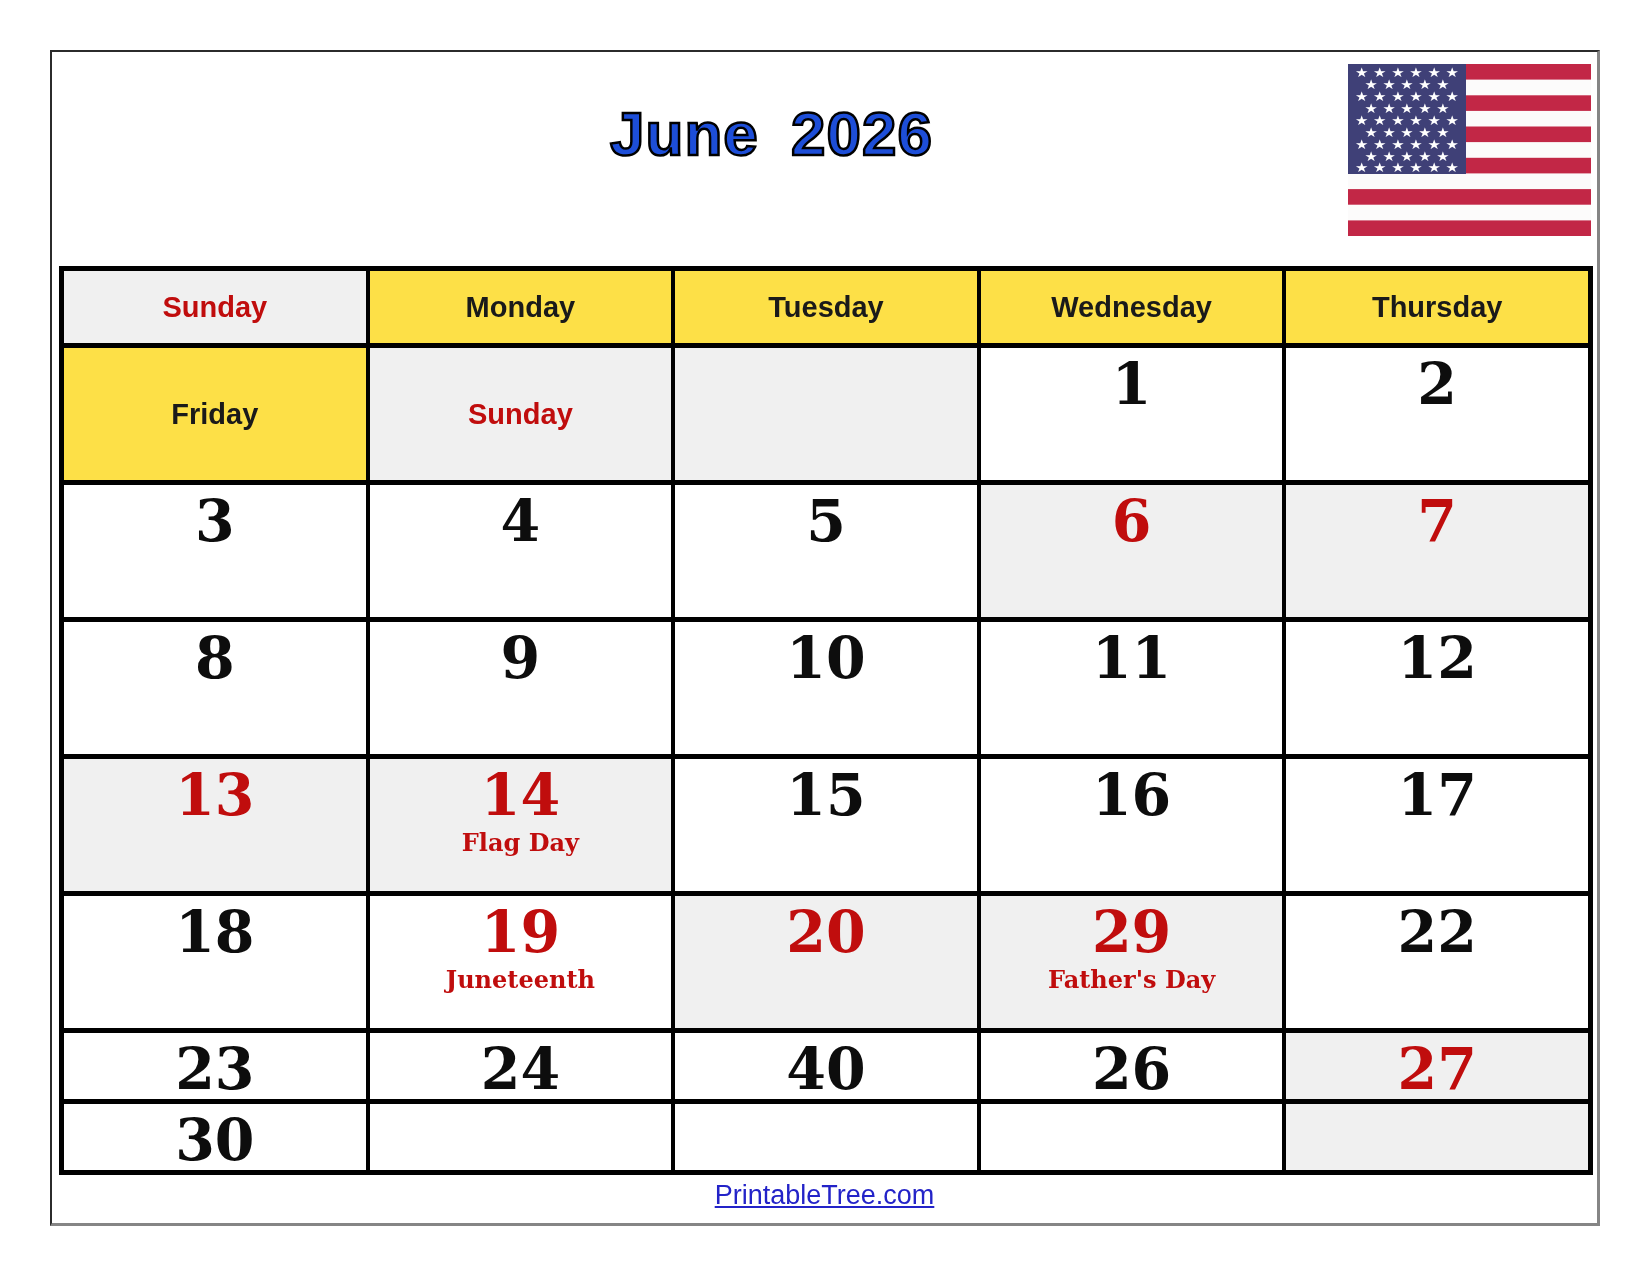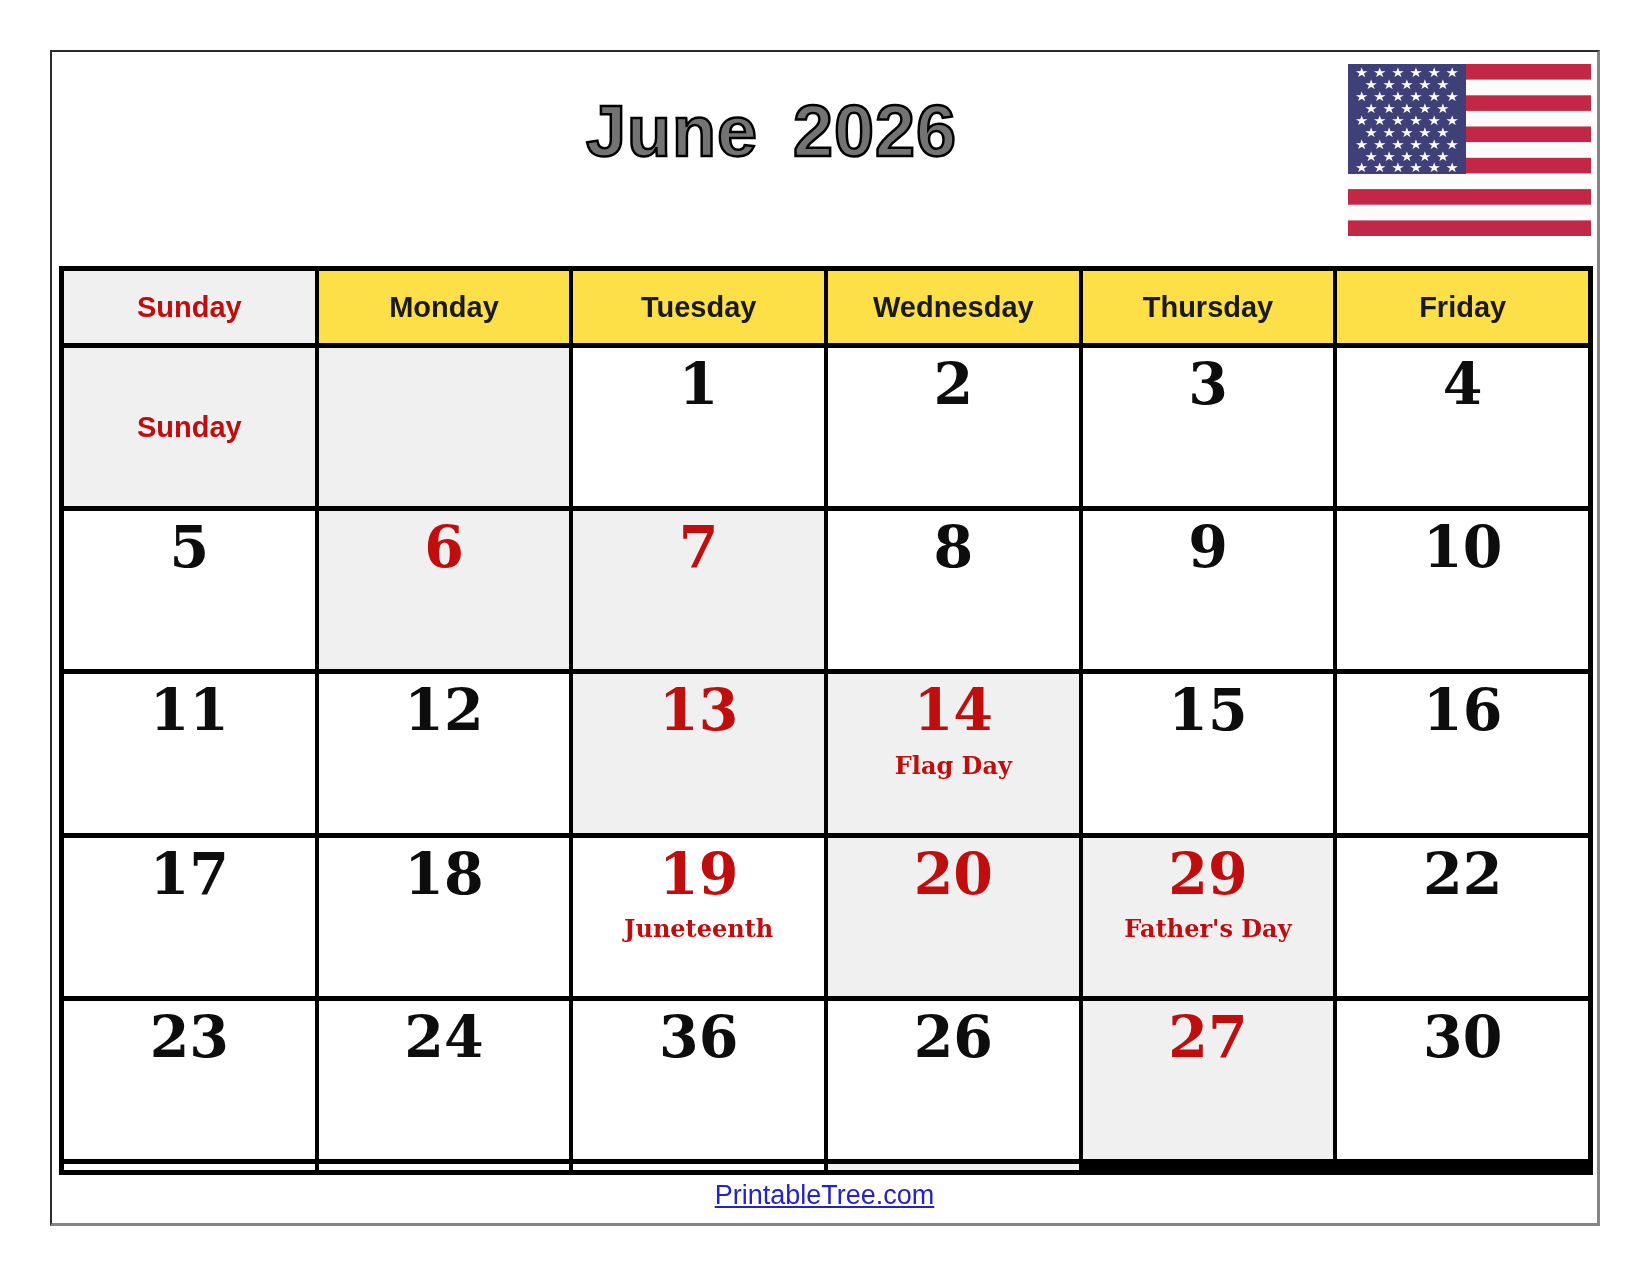--- a/index.html
+++ b/index.html
@@ -8,56 +8,56 @@
   .paper{
     position:absolute;left:50px;top:50px;width:1550px;height:1176px;
     box-sizing:border-box;background:#ffffff;
     border:2px solid #2b2b2b;
     border-right:3px solid #858585;
     border-bottom:3px solid #858585;
   }
 
   .title-row{position:absolute;top:34px;left:0;right:0;text-align:center;padding-right:106px;}
   .page-title{
-    margin:4px;font-family:"Liberation Sans",sans-serif;font-weight:bold;
-    font-size:72px;line-height:1.15;color:#737373;
+    margin:12px;font-family:"Liberation Sans",sans-serif;font-weight:bold;
+    font-size:62px;line-height:1.15;color:#1d4ed8;
     letter-spacing:1px;word-spacing:14px;
     -webkit-text-stroke:2.5px #000;
   }
 
   .flag{position:absolute;top:12px;right:6px;width:243px;height:172px;}
   .flag .stars{fill:#ffffff;font-family:"DejaVu Sans",sans-serif;font-size:13px;}
 
   .grid{
     position:absolute;top:214px;left:7px;width:1534px;height:909px;
     box-sizing:border-box;background:#000;
     border:5px solid #000;
     display:grid;
-    grid-template-columns:repeat(6,1fr);
+    grid-template-columns:repeat(5,1fr);
     grid-template-rows:72px repeat(5,1fr);
     column-gap:4px;row-gap:5px;
   }
   .hcell{
     background:#fde047;display:flex;align-items:center;justify-content:center;
     font-weight:bold;font-size:29px;color:#1a1a1a;
   }
   .cell{
     background:#fff;display:flex;flex-direction:column;align-items:center;
     padding-top:6px;box-sizing:border-box;
   }
   .weekend{background:var(--weekend-bg,#f0f0f0);}
   .hcell.weekend{color:var(--red,#c00d0d);}
   .num{
     font-family:"DejaVu Serif",serif;font-weight:bold;
     font-size:57px;line-height:1.05;color:#0d0d0d;
   }
   .num.red{color:var(--red,#c00d0d);}
   .holiday{
     font-family:"DejaVu Serif",serif;font-weight:bold;
-    font-size:24px;line-height:1.2;color:var(--red,#c00d0d);margin-top:12px;
+    font-size:24px;line-height:1.2;color:var(--red,#c00d0d);margin-top:4px;
   }
 
   .footer{position:absolute;top:1128px;left:0;right:0;text-align:center;}
   .footer-link{
     font-family:Liberation Sans, sans-serif;font-size:27px;
     color:var(--link,#2323c8);text-decoration:underline;cursor:pointer;
   }
 </style>
 </head>
 <body>
@@ -166,21 +166,21 @@
       <div class="cell">
         <div class="num">22</div>
       </div>
       <div class="cell">
         <div class="num">23</div>
       </div>
       <div class="cell">
         <div class="num">24</div>
       </div>
       <div class="cell">
-        <div class="num">36</div>
+        <div class="num">40</div>
       </div>
       <div class="cell">
         <div class="num">26</div>
       </div>
       <div class="cell weekend">
         <div class="num red">27</div>
       </div>
       <div class="cell">
         <div class="num">30</div>
       </div>

